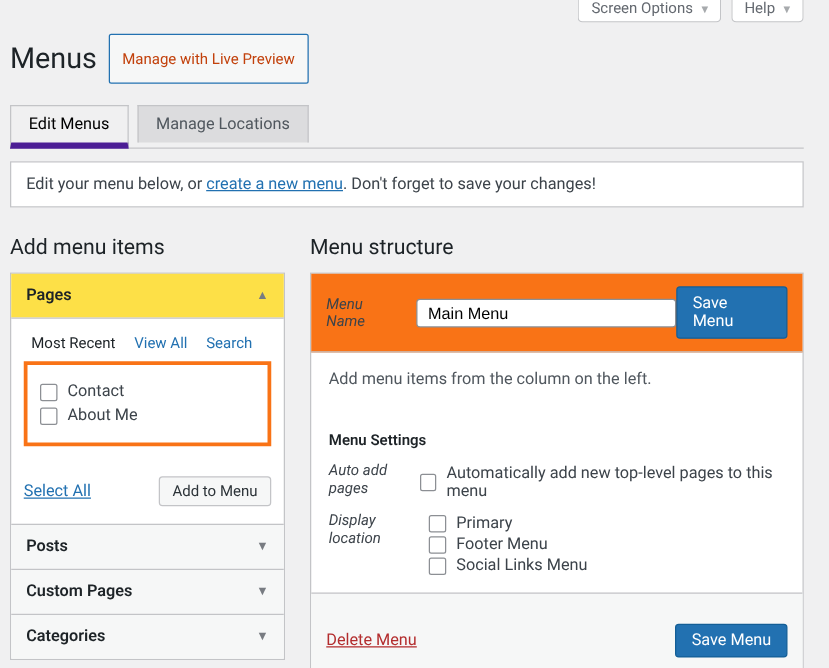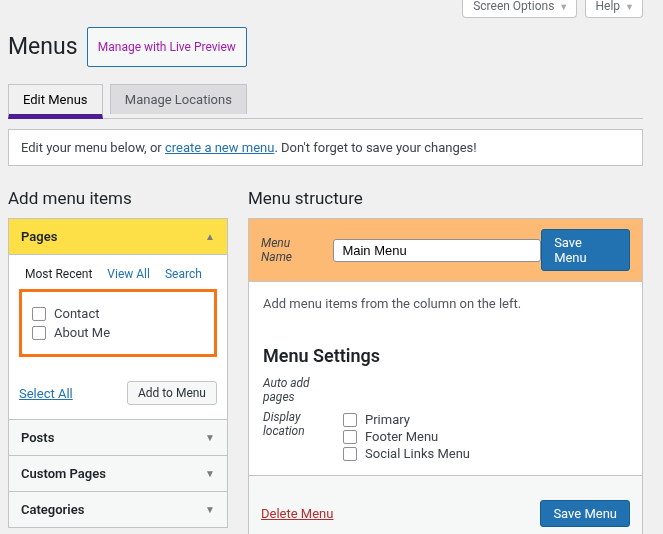--- a/index.html
+++ b/index.html
@@ -35,21 +35,21 @@
   h1.page-title {
     display: inline-block;
     font-size: 23px;
     font-weight: 400;
     color: #1d2327;
     margin: 0 6px 0 0;
   }
   .title-action {
     display: inline-block;
     border: 1px solid #2271b1;
-    color: #a21caf;
+    color: #c2410c;
     background: #f6f7f7;
     padding: 12px 10px;
     font-size: 12px;
     border-radius: 2px;
     position: relative;
     top: -3px;
   }
 
   .nav-tabs {
     border-bottom: 1px solid #c3c4c7;
@@ -149,40 +149,40 @@
     padding: 5px 12px;
     font-size: 13px;
     border-radius: 3px;
   }
 
   .frame {
     border: 1px solid #c3c4c7;
     background: #fff;
   }
   .frame-header {
-    background: #fdba74;
+    background: #f97316;
     border-bottom: 1px solid #c3c4c7;
     padding: 10px 12px;
     display: flex;
     align-items: center;
   }
   .frame-header label { font-style: italic; font-size: 12px; color:#3c434a; margin-right: 10px;}
   .text-input {
     border: 1px solid #8c8f94;
     background: #fff;
     padding: 3px 8px;
     font-size: 13px;
     width: 210px;
     border-radius: 3px;
   }
   .frame-header .spacer { flex: 1; }
   .frame-body { padding: 14px 14px 6px 14px; }
   .hint { font-size: 13px; color: #50575e; margin-bottom: 34px; }
 
-  h3.settings-head { font-size: 18px; font-weight: 600; margin: 0 0 10px 0; color:#1d2327;}
+  h3.settings-head { font-size: 12px; font-weight: 600; margin: 0 0 10px 0; color:#1d2327;}
   .settings-row { display: flex; margin-bottom: 6px; font-size: 13px;}
   .settings-row .label { width: 80px; font-style: italic; font-size: 12px; color:#3c434a;}
   .settings-row .opts .cb-row { margin: 2px 0;}
 
   .frame-footer {
     border-top: 1px solid #c3c4c7;
     background: #f6f7f7;
     padding: 24px 12px;
     display: flex;
     justify-content: space-between;
@@ -275,20 +275,26 @@
         <span class="btn-primary">Save Menu</span>
       </div>
 
       <div class="frame-body">
         <div class="hint">Add menu items from the column on the left.</div>
 
         <h3 class="settings-head">Menu Settings</h3>
 
         <div class="settings-row">
           <div class="label">Auto add pages</div>
+          <div class="opts">
+            <div class="cb-row">
+              <span class="cb"></span>
+              <span>Automatically add new top-level pages to this menu</span>
+            </div>
+          </div>
         </div>
 
         <div class="settings-row">
           <div class="label">Display location</div>
           <div class="opts">
             <div class="cb-row">
               <span class="cb"></span>
               <span>Primary</span>
             </div>
             <div class="cb-row">

